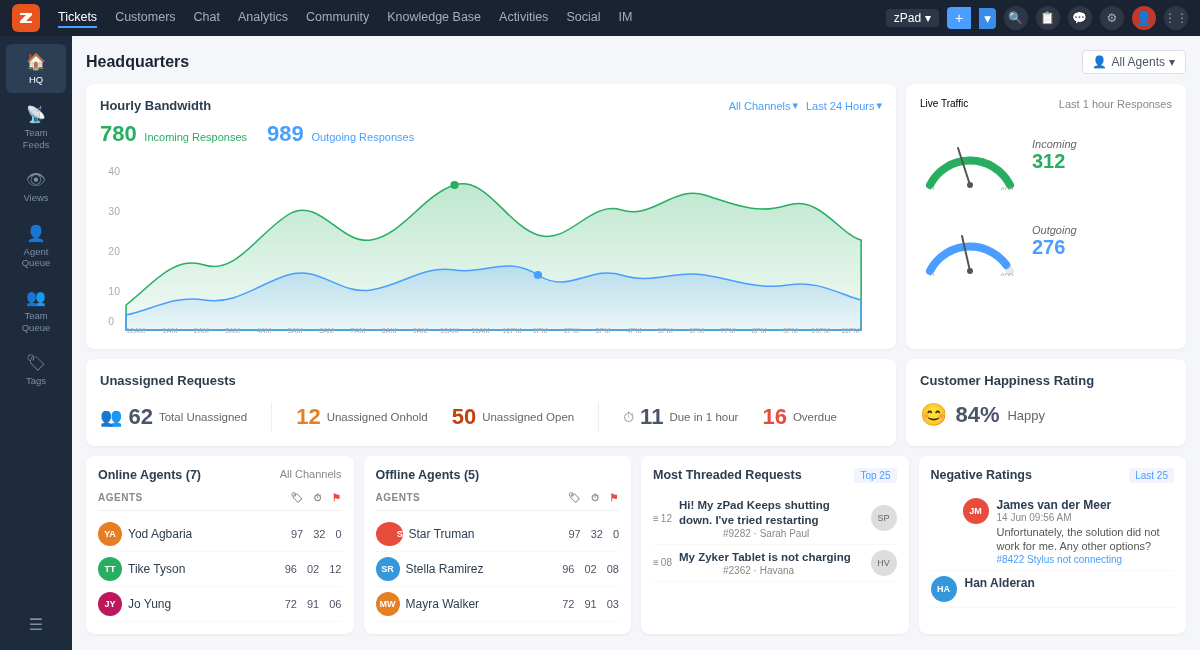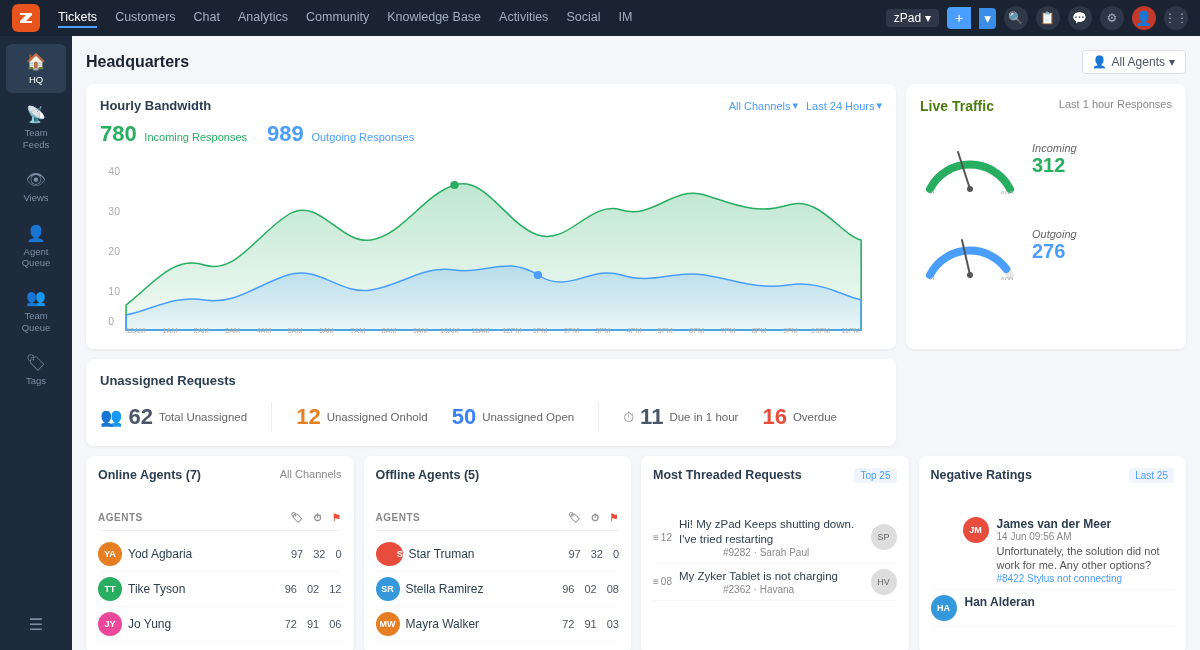--- a/index.html
+++ b/index.html
@@ -50,71 +50,71 @@
     .filter-btn { font-size: 11px; color: #4a9eff; cursor: pointer; display: flex; align-items: center; gap: 2px; }
     .bandwidth-stats { display: flex; gap: 20px; margin-bottom: 8px; }
     .stat-val { font-size: 22px; font-weight: 700; margin-top: 31px; }
     .stat-val.green { color: #27ae60; }
     .stat-val.blue { color: #4a9eff; }
     .stat-label { font-size: 11px; color: #666; }
     .chart-area { height: 180px; position: relative; overflow: hidden; }
 
     
     .live-traffic-header { display: flex; justify-content: space-between; align-items: flex-start; margin-bottom: 10px; }
-    .live-traffic-title { font-size: 14px; font-weight: 700; color: #4d7c0f; }
+    .live-traffic-title { font-size: 10px; font-weight: 400; color: #000000; }
     .last-hour { font-size: 11px; color: #888; }
     .gauge-section { display: flex; flex-direction: column; gap: 16px; }
     .gauge-row { display: flex; align-items: center; gap: 12px; }
     .gauge-container { width: 100px; height: 70px; position: relative; flex-shrink: 0; }
     .gauge-info .gauge-label { font-size: 11px; color: #666; font-style: italic; }
     .gauge-info .gauge-value { font-size: 20px; font-weight: 700; }
     .gauge-info .gauge-value.green { color: #27ae60; }
     .gauge-info .gauge-value.blue { color: #4a9eff; }
 
     
     .unassigned-card { background: #fff; border-radius: 8px; padding: 14px; box-shadow: 0 1px 3px rgba(0,0,0,0.06); }
     .unassigned-title { font-size: 13px; font-weight: 600; margin-bottom: 14px; color: #2c3e50; }
     .unassigned-stats { display: flex; align-items: center; gap: 24px; flex-wrap: wrap; }
     .unassigned-stat { display: flex; align-items: center; gap: 6px; }
     .unassigned-stat .num { font-size: 22px; font-weight: 700; }
     .unassigned-stat .num.gray { color: #4a5568; }
     .unassigned-stat .num.orange { color: #e67e22; }
-    .unassigned-stat .num.blue { color: #3b82f6; }
+    .unassigned-stat .num.blue { color: #c2410c; }
     .unassigned-stat .num.red { color: #e74c3c; }
     .unassigned-stat .desc { font-size: 11.5px; color: #666; }
     .stat-divider { width: 1px; height: 30px; background: #eee; }
 
     
     .happiness-card { background: #fff; border-radius: 8px; padding: 14px; box-shadow: 0 1px 3px rgba(0,0,0,0.06); }
     .happiness-title { font-size: 13px; font-weight: 600; margin-bottom: 14px; color: #2c3e50; }
     .happiness-content { display: flex; align-items: center; gap: 8px; }
     .happiness-pct { font-size: 22px; font-weight: 700; color: #4a5568; }
     .happiness-label { font-size: 13px; color: #666; }
     .smiley { font-size: 22px; }
 
     
     .bottom-grid { display: grid; grid-template-columns: 1fr 1fr 1fr 1fr; gap: 10px; }
     .bottom-card { background: #fff; border-radius: 8px; padding: 12px; box-shadow: 0 1px 3px rgba(0,0,0,0.06); }
-    .bottom-card-title { font-size: 12.5px; font-weight: 600; color: #2c3e50; margin-bottom: 20px; }
+    .bottom-card-title { font-size: 12.5px; font-weight: 600; color: #2c3e50; margin-bottom: 0; }
     .bottom-card-subtitle { font-size: 11px; color: #888; }
     .bottom-card-header { display: flex; justify-content: space-between; align-items: flex-start; margin-bottom: 10px; }
     .top-badge { background: #f0f4ff; color: #4a9eff; font-size: 10px; padding: 2px 6px; border-radius: 3px; }
 
     
     .agents-col-header { display: flex; justify-content: space-between; font-size: 10px; color: #888; font-weight: 600; letter-spacing: 0.5px; padding: 0 0 6px; border-bottom: 1px solid #f0f0f0; margin-bottom: 6px; }
     .agent-row { display: flex; align-items: center; padding: 5px 0; border-bottom: 1px solid #f8f8f8; gap: 6px; }
     .agent-avatar { width: 24px; height: 24px; border-radius: 50%; flex-shrink: 0; display: flex; align-items: center; justify-content: center; font-size: 9px; font-weight: 600; color: #fff; }
     .agent-name { flex: 1; font-size: 12px; color: #2c3e50; }
     .agent-stats { display: flex; gap: 10px; font-size: 11px; color: #4a5568; }
 
     
     .threaded-row { display: flex; align-items: center; gap: 8px; padding: 5px 0; border-bottom: 1px solid #f8f8f8; }
     .thread-rank { font-size: 10px; color: #888; width: 18px; flex-shrink: 0; display: flex; align-items: center; gap: 2px; }
     .thread-content { flex: 1; }
-    .thread-msg { font-size: 11.5px; color: #2c3e50; line-height: 1.3; }
+    .thread-msg { font-size: 11.5px; color: #2c3e50; line-height: 1.3; font-weight: bold; }
     .thread-meta { font-size: 10px; color: #888; margin-left: 44px; }
     .thread-avatar { width: 26px; height: 26px; border-radius: 50%; background: #ddd; flex-shrink: 0; display: flex; align-items: center; justify-content: center; font-size: 9px; color: #666; }
 
     
     .neg-row { display: flex; gap: 8px; padding: 5px 0; border-bottom: 1px solid #f8f8f8; }
     .neg-avatar { width: 26px; height: 26px; border-radius: 50%; flex-shrink: 0; display: flex; align-items: center; justify-content: center; font-size: 9px; color: #fff; font-weight: 600; }
     .neg-content { flex: 1; }
     .neg-name { font-size: 12px; font-weight: 600; color: #2c3e50; }
     .neg-date { font-size: 10px; color: #888; }
     .neg-msg { font-size: 11px; color: #555; margin-top: 2px; line-height: 1.3; }
@@ -349,20 +349,28 @@
             <span class="num gray">11</span>
             <span class="desc">Due in 1 hour</span>
           </div>
           <div class="unassigned-stat">
             <span class="num red">16</span>
             <span class="desc">Overdue</span>
           </div>
         </div>
       </div>
 
+      <div class="happiness-card">
+        <div class="happiness-title">Customer Happiness Rating</div>
+        <div class="happiness-content">
+          <span class="smiley">😊</span>
+          <span class="happiness-pct">84%</span>
+          <span class="happiness-label">Happy</span>
+        </div>
+      </div>
     </div>
 
     <div class="bottom-grid">
 
       <div class="bottom-card">
         <div class="bottom-card-header">
           <div>
             <div class="bottom-card-title">Online Agents (7)</div>
           </div>
           <span class="bottom-card-subtitle">All Channels</span>
@@ -387,21 +395,21 @@
         <div class="agent-row">
           <div class="agent-avatar" style="background:#27ae60;">TT</div>
           <span class="agent-name">Tike Tyson</span>
           <div class="agent-stats">
             <span>96</span>
             <span>02</span>
             <span>12</span>
           </div>
         </div>
         <div class="agent-row">
-          <div class="agent-avatar" style="background:#ec4899;">JY</div>
+          <div class="agent-avatar" style="background:#be185d;">JY</div>
           <span class="agent-name">Jo Yung</span>
           <div class="agent-stats">
             <span>72</span>
             <span>91</span>
             <span>06</span>
           </div>
         </div>
       </div>
 
       <div class="bottom-card">

